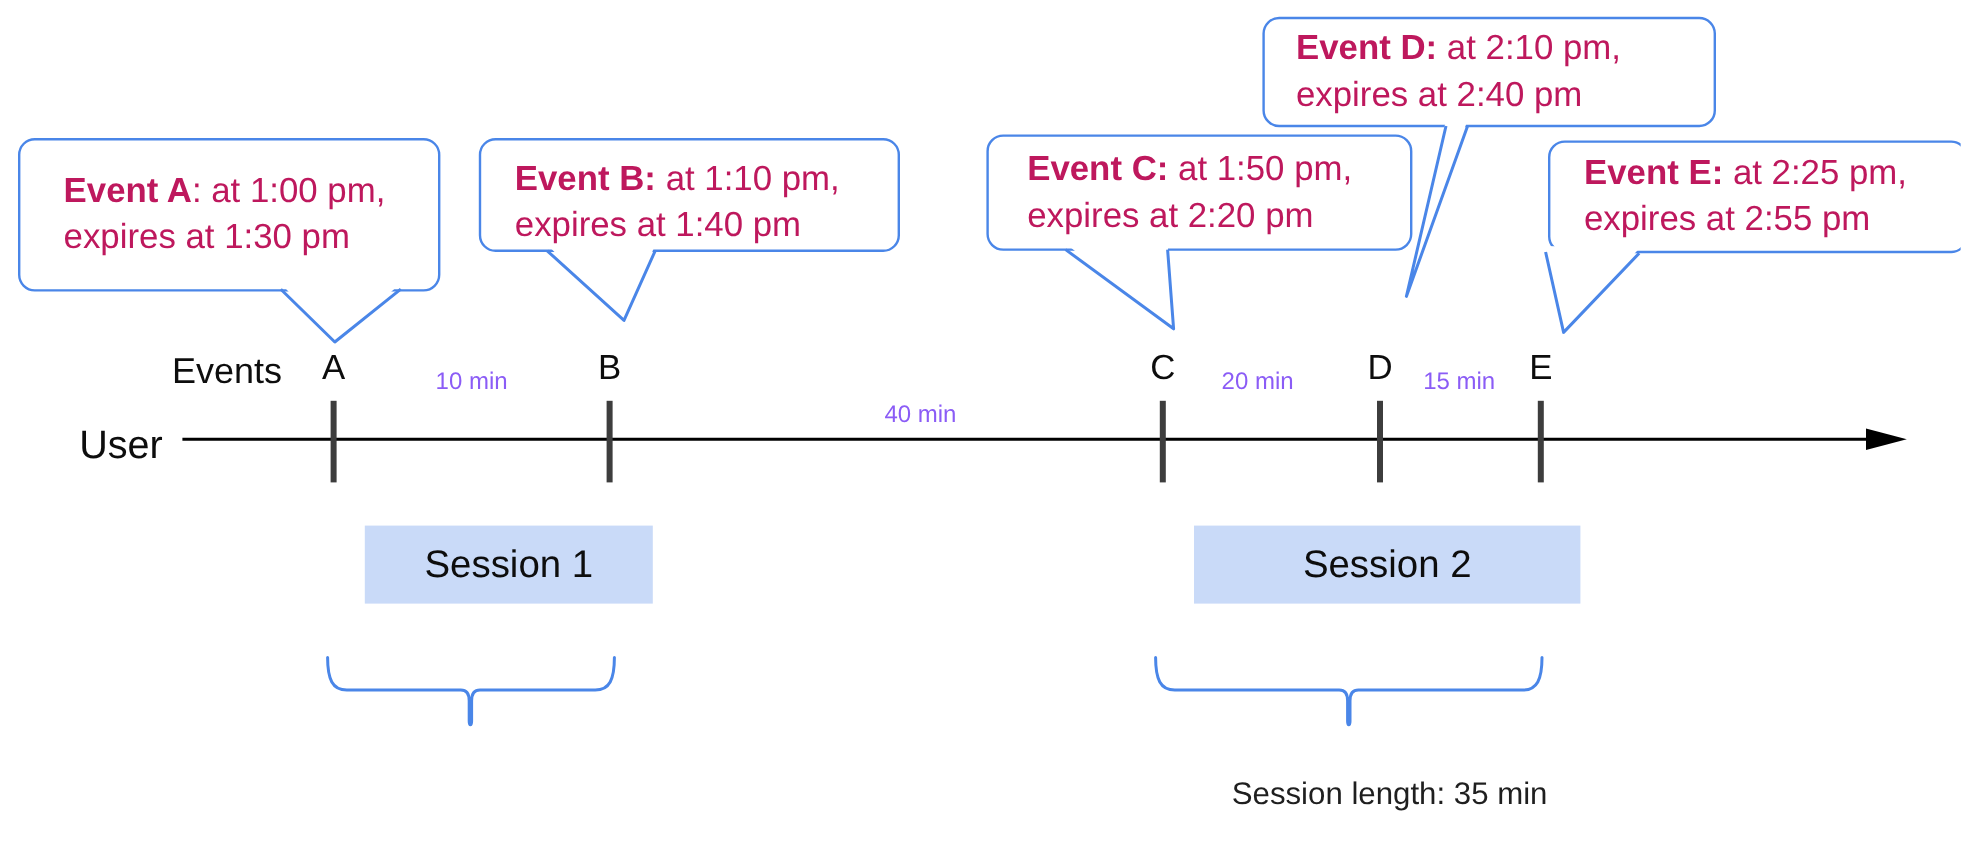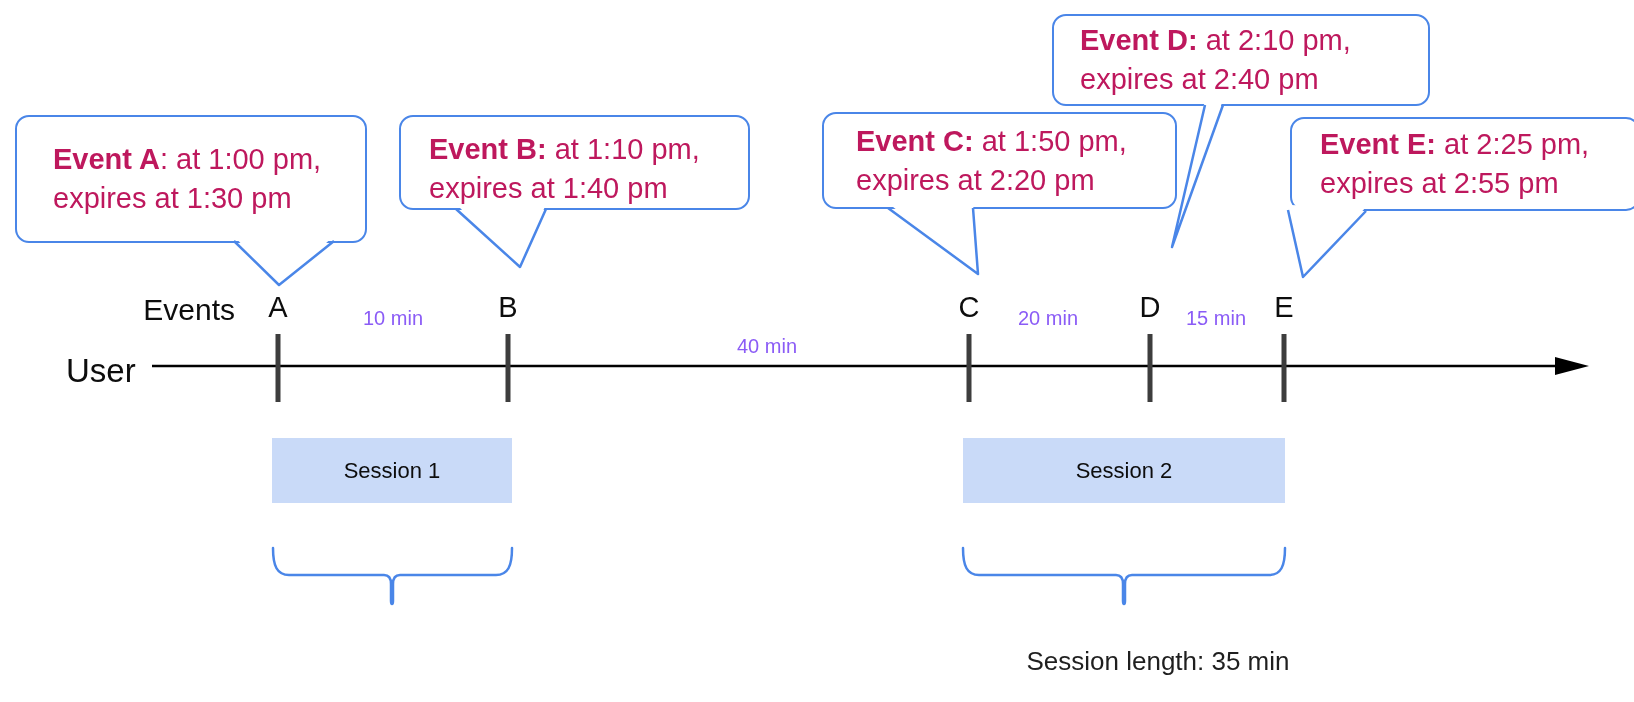--- a/index.html
+++ b/index.html
@@ -17,21 +17,21 @@
   .callout .line{white-space:nowrap;}
   .callout b{font-weight:bold;}
   #svg-layer{position:absolute;left:0;top:0;z-index:5;pointer-events:none;}
   .axis-label{position:absolute;font-size:33px;color:#0d0d0d;z-index:2;}
   .events-label{position:absolute;font-size:30px;color:#0d0d0d;z-index:2;text-align:right;}
   .event-letter{position:absolute;width:40px;text-align:center;font-size:29px;color:#0d0d0d;z-index:2;}
   .interval-label{position:absolute;width:110px;text-align:center;font-size:20px;color:#8b5cf6;z-index:2;}
   .session-bar{
     position:absolute;height:65px;background:#c9daf8;z-index:1;
     display:flex;align-items:center;justify-content:center;
-    font-size:22px;color:#0d0d0d;
+    font-size:32px;color:#0d0d0d;margin-left:32px;
   }
   .session-length{position:absolute;width:320px;text-align:center;font-size:26px;color:#1f1f1f;z-index:2;}
 </style>
 </head>
 <body>
 
 <div id="stage">
 
   <svg id="svg-layer" width="1634" height="702" viewBox="0 0 1634 702">
 

